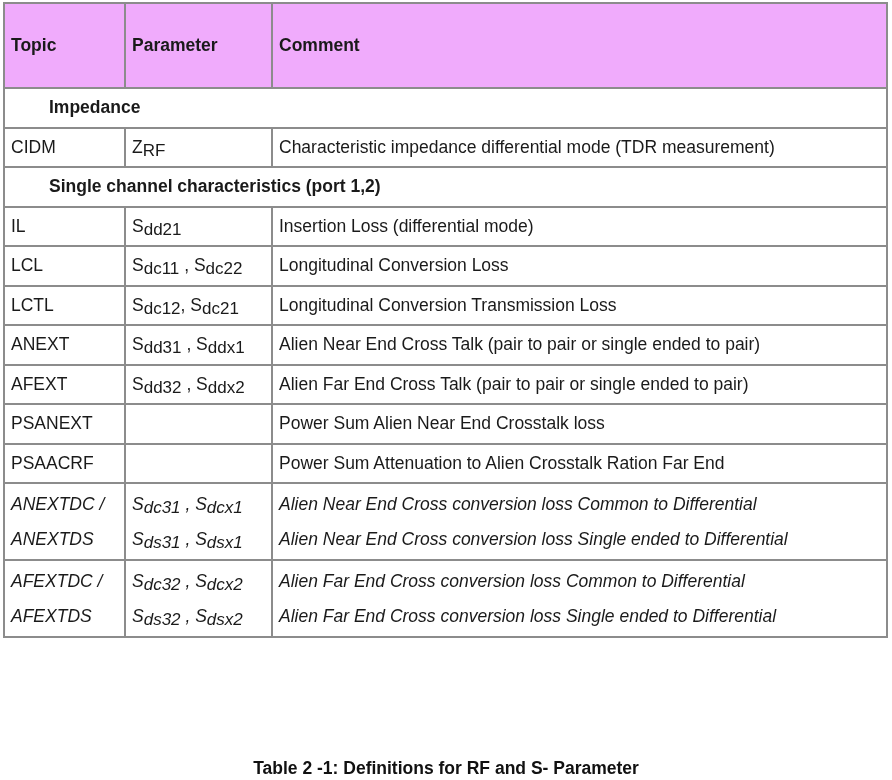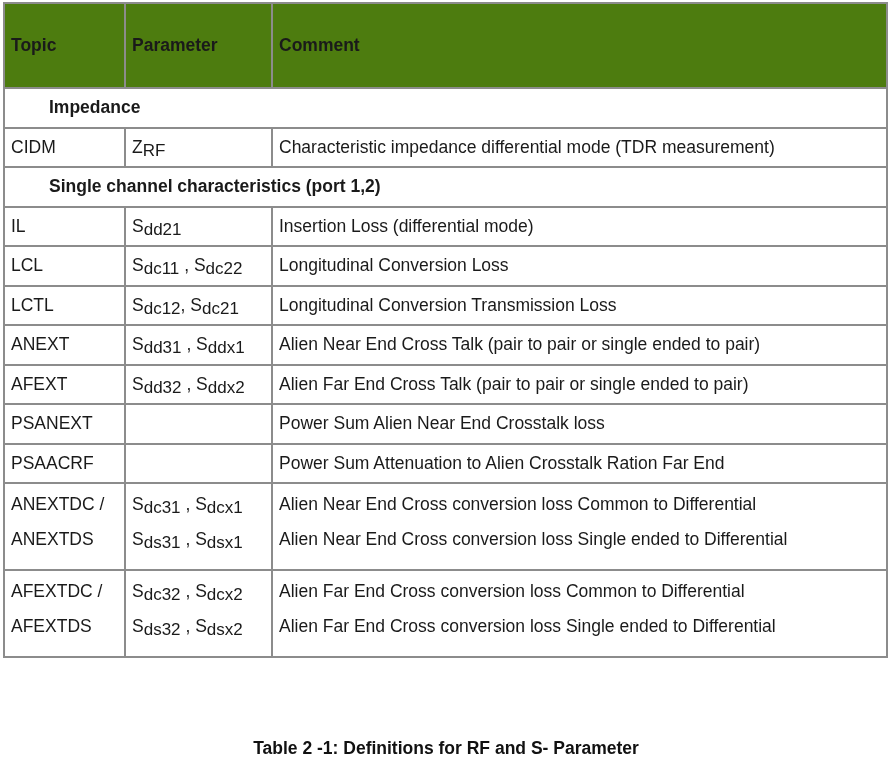--- a/index.html
+++ b/index.html
@@ -7,30 +7,30 @@
          font-family: "Liberation Sans", "DejaVu Sans", sans-serif; color: #1a1a1a; }
   table.defs {
     position: absolute; left: 3px; top: 2px; width: 885px;
     border-collapse: collapse; table-layout: fixed;
     font-size: 17.5px;
   }
   table.defs td, table.defs th {
     border: 2px solid #8c8c8c; padding: 0 6px; text-align: left; vertical-align: middle;
     white-space: nowrap;
   }
-  table.defs thead th { background: #4d7c0f; height: 83px; font-weight: bold; }
+  table.defs thead th { background: #f0abfc; height: 83px; font-weight: bold; }
   table.defs tr.row td { height: 37.5px; border-radius: 16px; }
   table.defs tr.section td { height: 37.5px; font-weight: bold; padding-left: 44px; }
-  table.defs tr.double td { height: 71px; padding-top: 2px; padding-bottom: 12px; }
+  table.defs tr.double td { height: 71px; padding-top: 2px; padding-bottom: 2px; font-style: italic; }
   .line { display: block; line-height: 35px; }
   sub { font-size: 17px; vertical-align: -3px; line-height: 0; }
   col.c1 { width: 121px; }
   col.c2 { width: 147px; }
   .caption {
-    position: absolute; left: 0; width: 892px; top: 738px; text-align: center;
+    position: absolute; left: 0; width: 892px; top: 758px; text-align: center;
     font-weight: bold; font-size: 17.5px; color: #111;
   }
 </style>
 </head>
 <body>
 
 <table class="defs">
   <colgroup>
       <col class="c1">
       <col class="c2">

